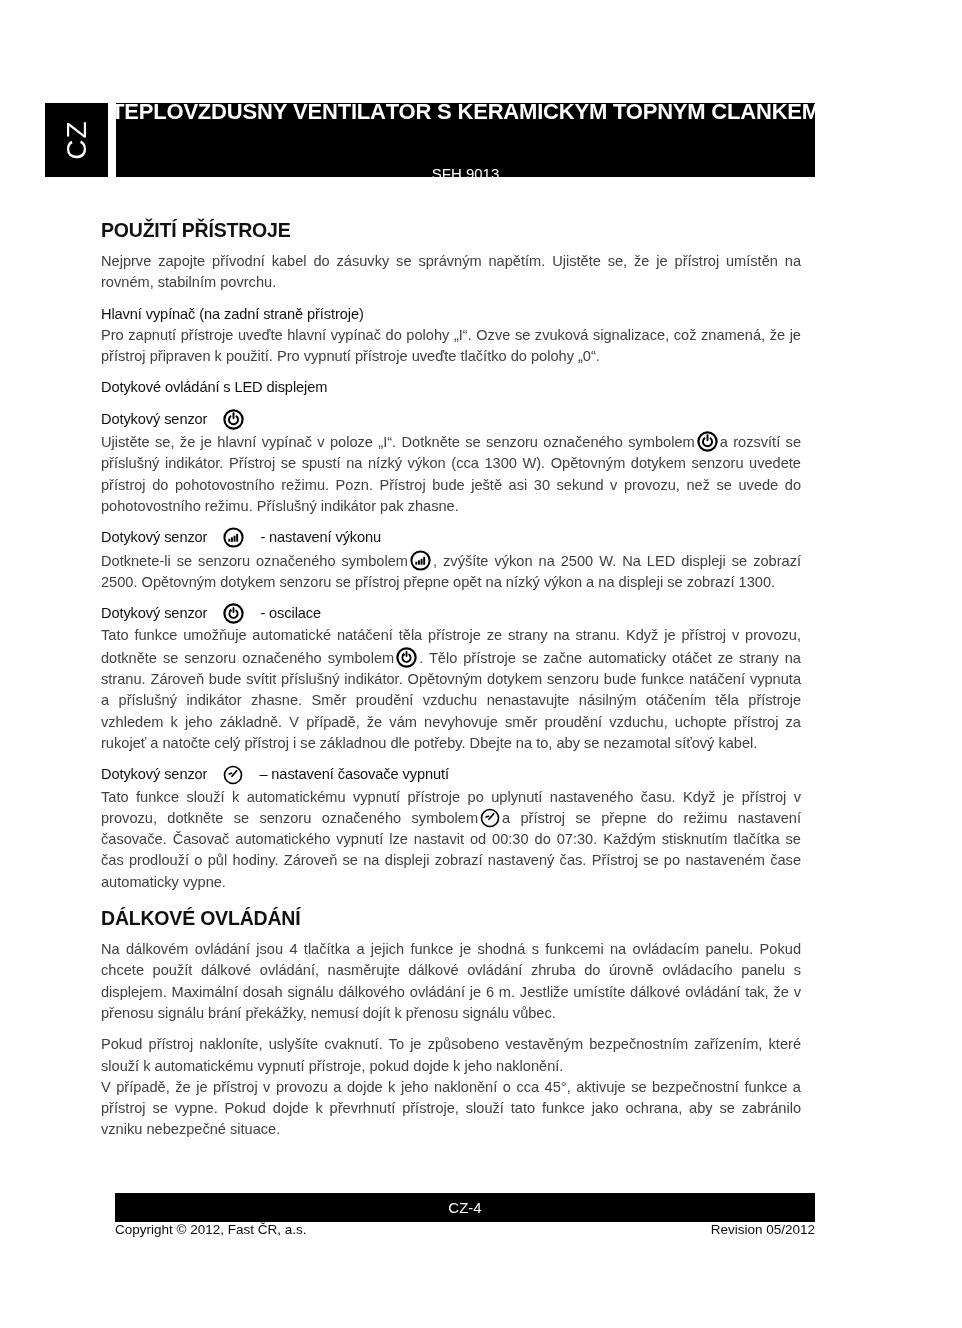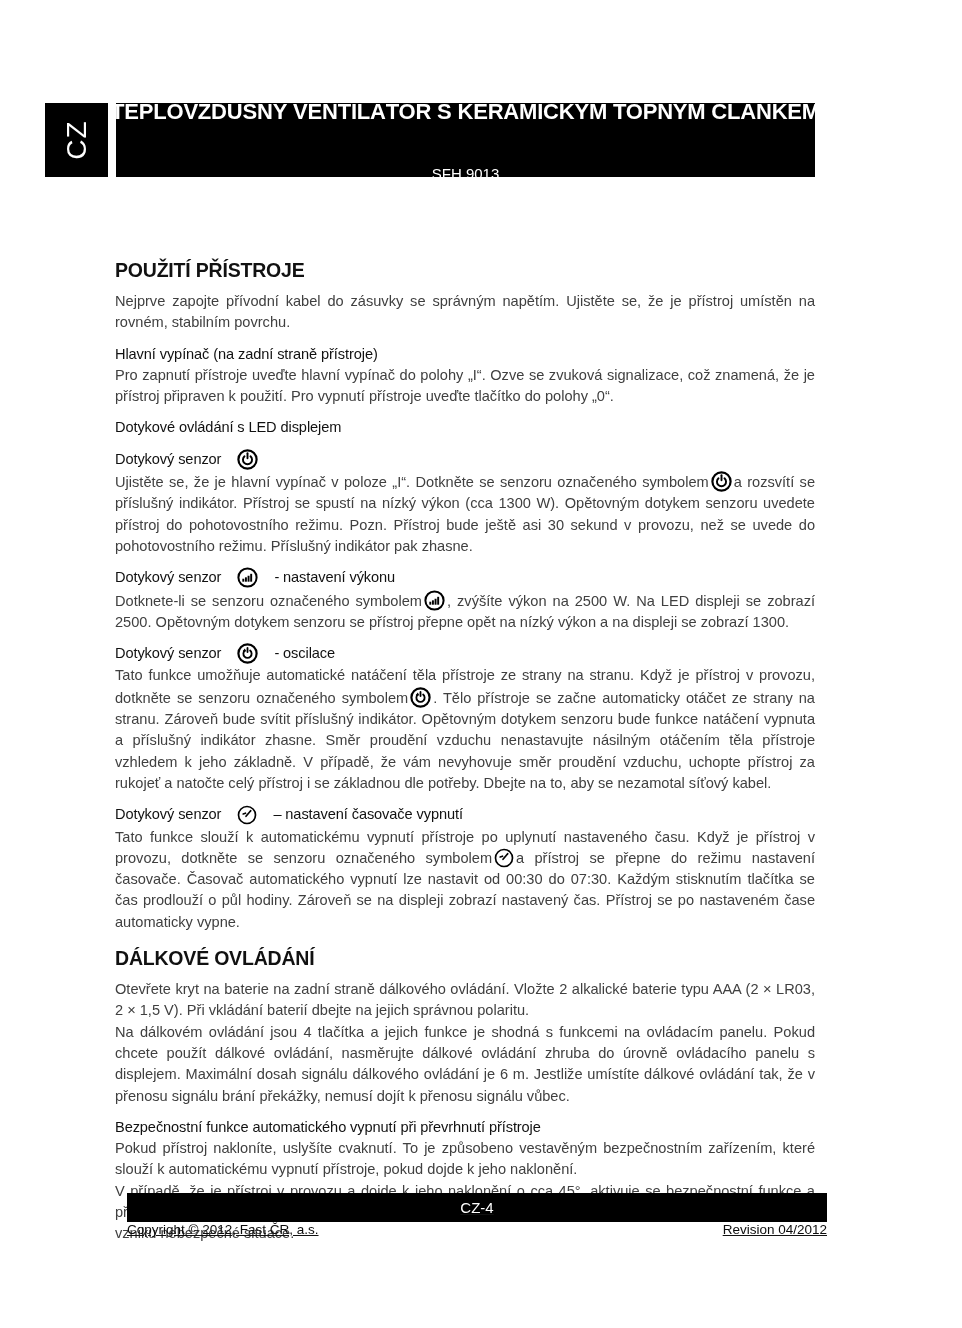--- a/index.html
+++ b/index.html
@@ -20,36 +20,36 @@
   }
   .cz-box .cz-text { transform:rotate(-90deg); font-size:28px; letter-spacing:1px; }
   .title-bar {
     width:699px; height:74px; background:#000; color:#fff;
     display:flex; flex-direction:column; align-items:center; justify-content:center;gap:28px;
   }
   .title-bar .doc-title { font-size:22px; font-weight:bold; letter-spacing:-0.2px; white-space:nowrap; }
   .title-bar .doc-model { font-size:15px; margin-top:12px; }
 
   
-  .content { position:absolute; left:115px; top:219px; width:700px;margin-top:40px; }
+  .content { position:absolute; left:101px; top:219px; width:700px; }
   .h1 { font-size:19.5px; font-weight:bold; letter-spacing:-0.2px; margin-bottom:9px; }
   .h1.spaced { margin-top:14px; }
   p.body { font-size:14.6px; line-height:21.3px; text-align:justify; color:#404040; }
   .block { margin-bottom:10px; }
   h3.sub { font-size:14.6px; font-weight:normal; line-height:21.3px; letter-spacing:-0.1px; }
   .sensor-head { display:flex; align-items:center; gap:16px; margin-bottom:1px; }
   .sensor-head h3 { display:inline; }
 
   
   .icon-slot { display:inline-block; vertical-align:-5px; line-height:0; margin:0 2px; }
   .icon-slot svg { display:inline-block; }
   .sensor-head .icon-slot { vertical-align:-4px; margin:0; }
 
   
-  .footer { position:absolute; left:127px; top:1193px; width:700px;text-decoration:underline; }
+  .footer { position:absolute; left:115px; top:1193px; width:700px; }
   .page-bar {
     height:29px; background:#000; color:#fff;
     display:flex; align-items:center; justify-content:center; font-size:15px;
   }
   .foot-row {
     display:flex; justify-content:space-between;
     font-size:13.5px; color:#0c0c0c;
   }
 </style>
 </head>
@@ -147,33 +147,31 @@
     </div>
     <p class="body"><span>Tato funkce slouží k automatickému vypnutí přístroje po uplynutí nastaveného času. Když je přístroj v provozu, dotkněte se senzoru označeného symbolem</span><span class="icon-slot"><svg width="20" height="20" viewBox="0 0 24 24">
             <circle cx="12" cy="12" r="10.2" fill="none" stroke="#000" stroke-width="2"></circle>
             <line x1="10.8" y1="13.6" x2="16.4" y2="6.8" stroke="#000" stroke-width="2" stroke-linecap="round"></line>
             <line x1="7.4" y1="10.8" x2="10.2" y2="9.8" stroke="#000" stroke-width="2" stroke-linecap="round"></line>
           </svg></span><span>a přístroj se přepne do režimu nastavení časovače. Časovač automatického vypnutí lze nastavit od 00:30 do 07:30. Každým stisknutím tlačítka se čas prodlouží o půl hodiny. Zároveň se na displeji zobrazí nastavený čas. Přístroj se po nastaveném čase automaticky vypne.</span></p>
   </div>
 
   <div class="h1 spaced">DÁLKOVÉ OVLÁDÁNÍ</div>
   <div class="block">
-    <p class="body">Otevřete kryt na baterie na zadní straně dálkového ovládání. Vložte 2 alkalické baterie typu AAA (2 × LR03, 2 × 1,5 V). Při vkládání baterií dbejte na jejich správnou polaritu.</p>
     <p class="body">Na dálkovém ovládání jsou 4 tlačítka a jejich funkce je shodná s funkcemi na ovládacím panelu. Pokud chcete použít dálkové ovládání, nasměrujte dálkové ovládání zhruba do úrovně ovládacího panelu s displejem. Maximální dosah signálu dálkového ovládání je 6 m. Jestliže umístíte dálkové ovládání tak, že v přenosu signálu brání překážky, nemusí dojít k přenosu signálu vůbec.</p>
   </div>
 
   <div class="block">
-    <h3 class="sub">Bezpečnostní funkce automatického vypnutí při převrhnutí přístroje</h3>
     <p class="body">Pokud přístroj nakloníte, uslyšíte cvaknutí. To je způsobeno vestavěným bezpečnostním zařízením, které slouží k automatickému vypnutí přístroje, pokud dojde k jeho naklonění.</p>
     <p class="body">V případě, že je přístroj v provozu a dojde k jeho naklonění o cca 45°, aktivuje se bezpečnostní funkce a přístroj se vypne. Pokud dojde k převrhnutí přístroje, slouží tato funkce jako ochrana, aby se zabránilo vzniku nebezpečné situace.</p>
   </div>
 
 </div>
 
 <div class="footer">
   <div class="page-bar">
     <span>CZ-4</span>
   </div>
   <div class="foot-row">
     <span>Copyright © 2012, Fast ČR, a.s.</span>
-    <span>Revision 04/2012</span>
+    <span>Revision 05/2012</span>
   </div>
 </div>
 
 </body></html>

